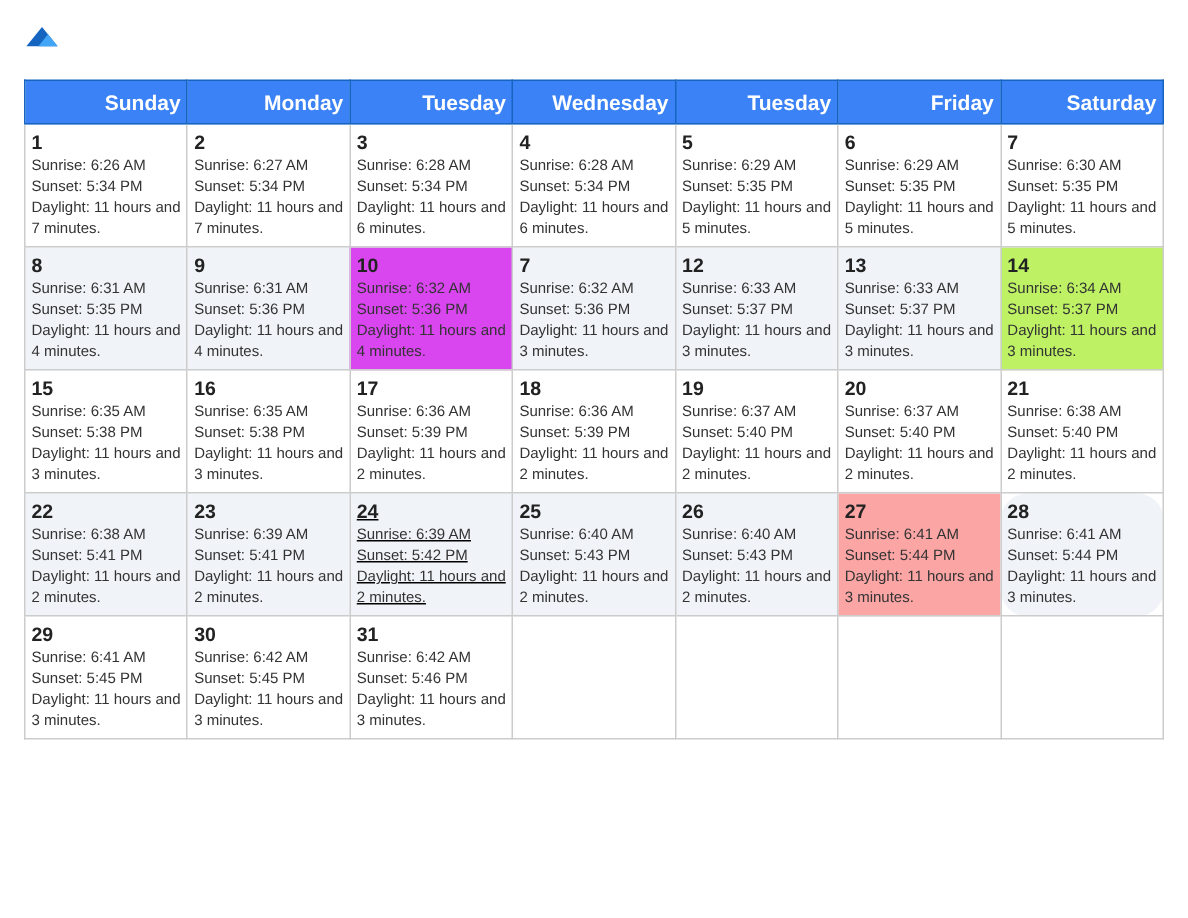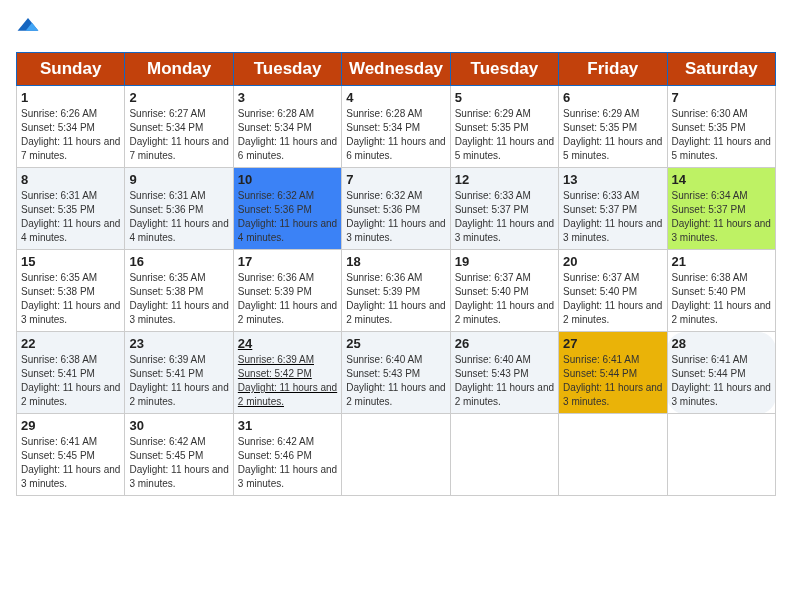--- a/index.html
+++ b/index.html
@@ -50,25 +50,25 @@
       font-size: 15px;
       color: #555;
       margin-top: 2px;
     }
     .calendar-table {
       width: 100%;
       border-collapse: collapse;
       font-size: 11px;
     }
     .calendar-table th {
-      background: #c2410c;
+      background: #3b82f6;
       color: #fff;
       padding: 6px 4px;
-      text-align: center;
-      font-size: 17px;
+      text-align: right;
+      font-size: 14px;
       font-weight: bold;
       border: 1px solid #1565c0;
     }
     .calendar-table td {
       border: 1px solid #ccc;
       vertical-align: top;
       padding: 4px;
       height: 80px;
       width: calc(100% / 7);
       background: #fff;
@@ -199,21 +199,21 @@
         </div>
       </td>
         <td style="background: rgb(240, 244, 248);">
         <span class="day-number">9</span>
         <div class="day-info">
           <span>Sunrise: 6:31 AM</span><br>
           <span>Sunset: 5:36 PM</span><br>
           <span>Daylight: 11 hours and 4 minutes.</span>
         </div>
       </td>
-        <td style="background: #3b82f6; margin-left: 37px;">
+        <td style="background: #d946ef; margin-left: 37px;">
         <span class="day-number">10</span>
         <div class="day-info">
           <span>Sunrise: 6:32 AM</span><br>
           <span>Sunset: 5:36 PM</span><br>
           <span>Daylight: 11 hours and 4 minutes.</span>
         </div>
       </td>
         <td style="background: rgb(240, 244, 248);">
         <span class="day-number">7</span>
         <div class="day-info">
@@ -339,21 +339,21 @@
         </div>
       </td>
         <td style="background: rgb(240, 244, 248);">
         <span class="day-number">26</span>
         <div class="day-info">
           <span>Sunrise: 6:40 AM</span><br>
           <span>Sunset: 5:43 PM</span><br>
           <span>Daylight: 11 hours and 2 minutes.</span>
         </div>
       </td>
-        <td style="background: #eab308; margin-top: 21px;">
+        <td style="background: #fca5a5; margin-top: 21px;">
         <span class="day-number">27</span>
         <div class="day-info">
           <span>Sunrise: 6:41 AM</span><br>
           <span>Sunset: 5:44 PM</span><br>
           <span>Daylight: 11 hours and 3 minutes.</span>
         </div>
       </td>
         <td style="background: rgb(240, 244, 248); border-radius: 18px;">
         <span class="day-number">28</span>
         <div class="day-info">

